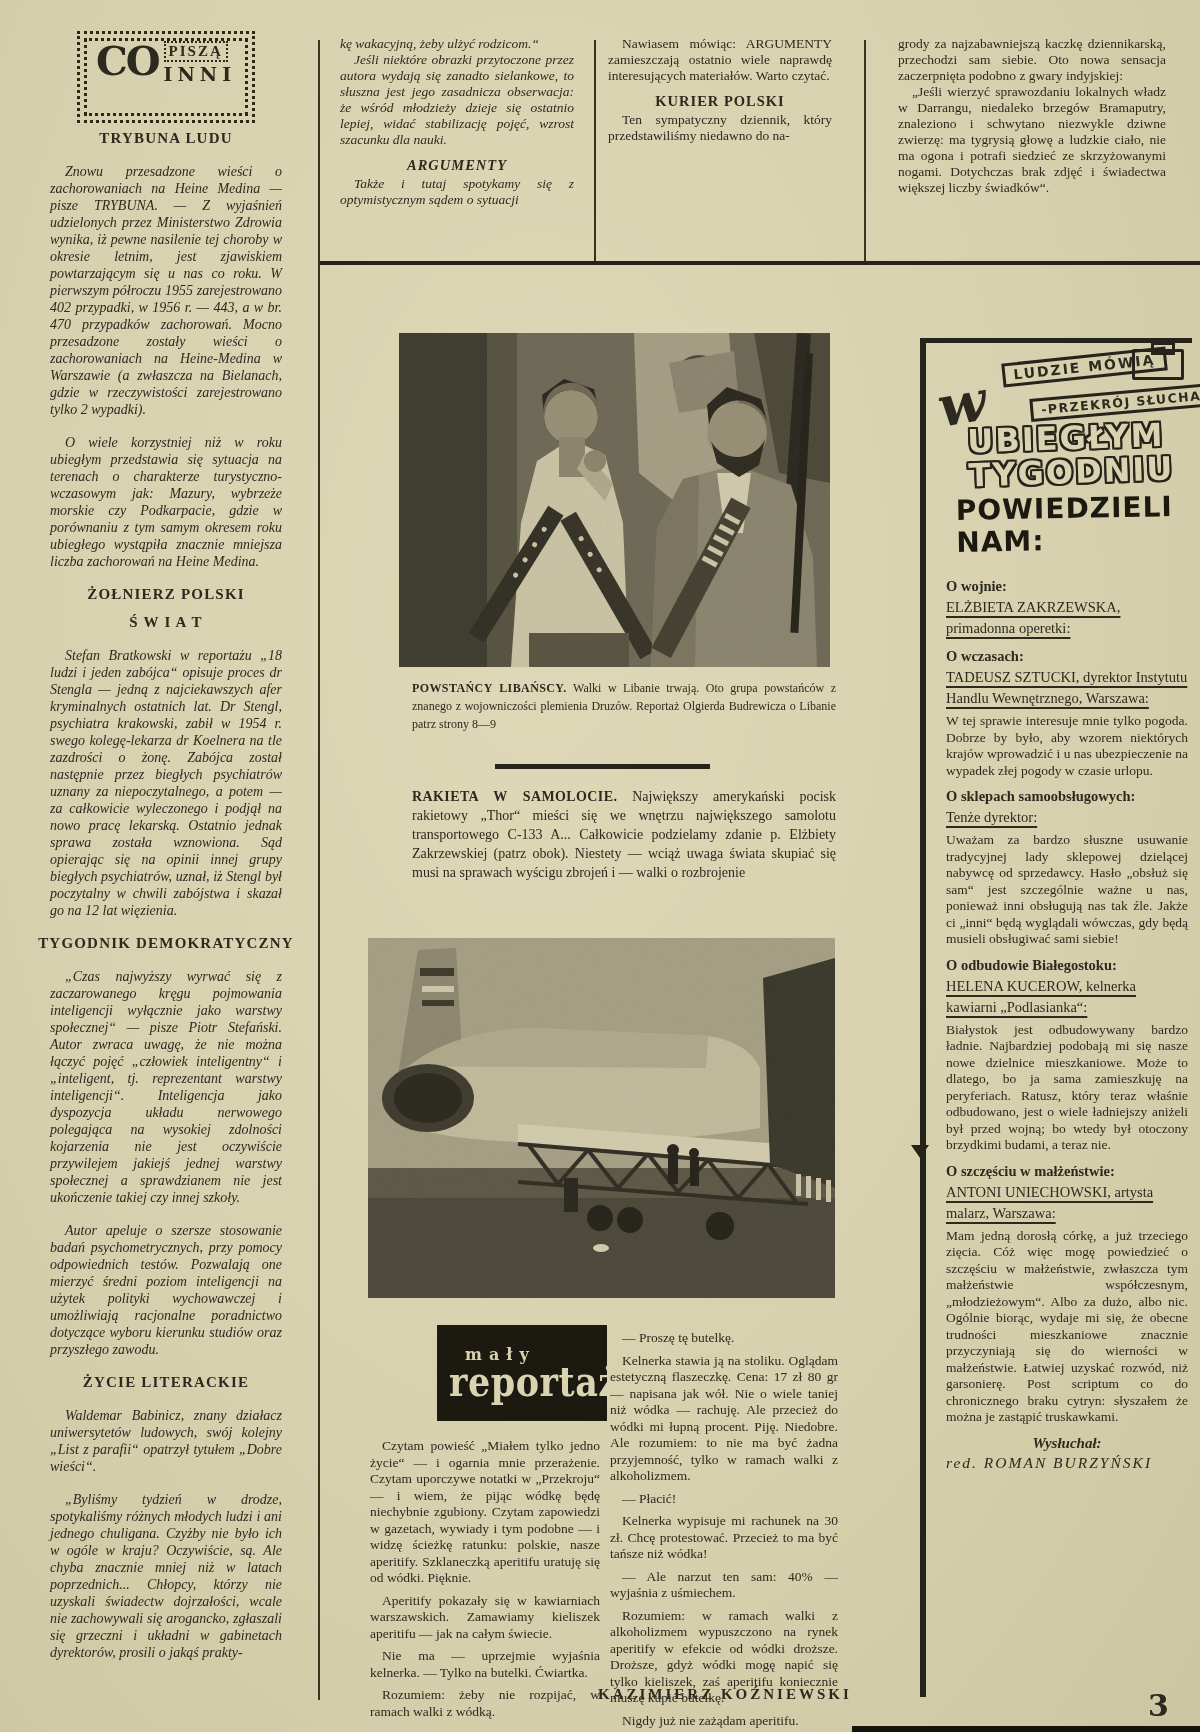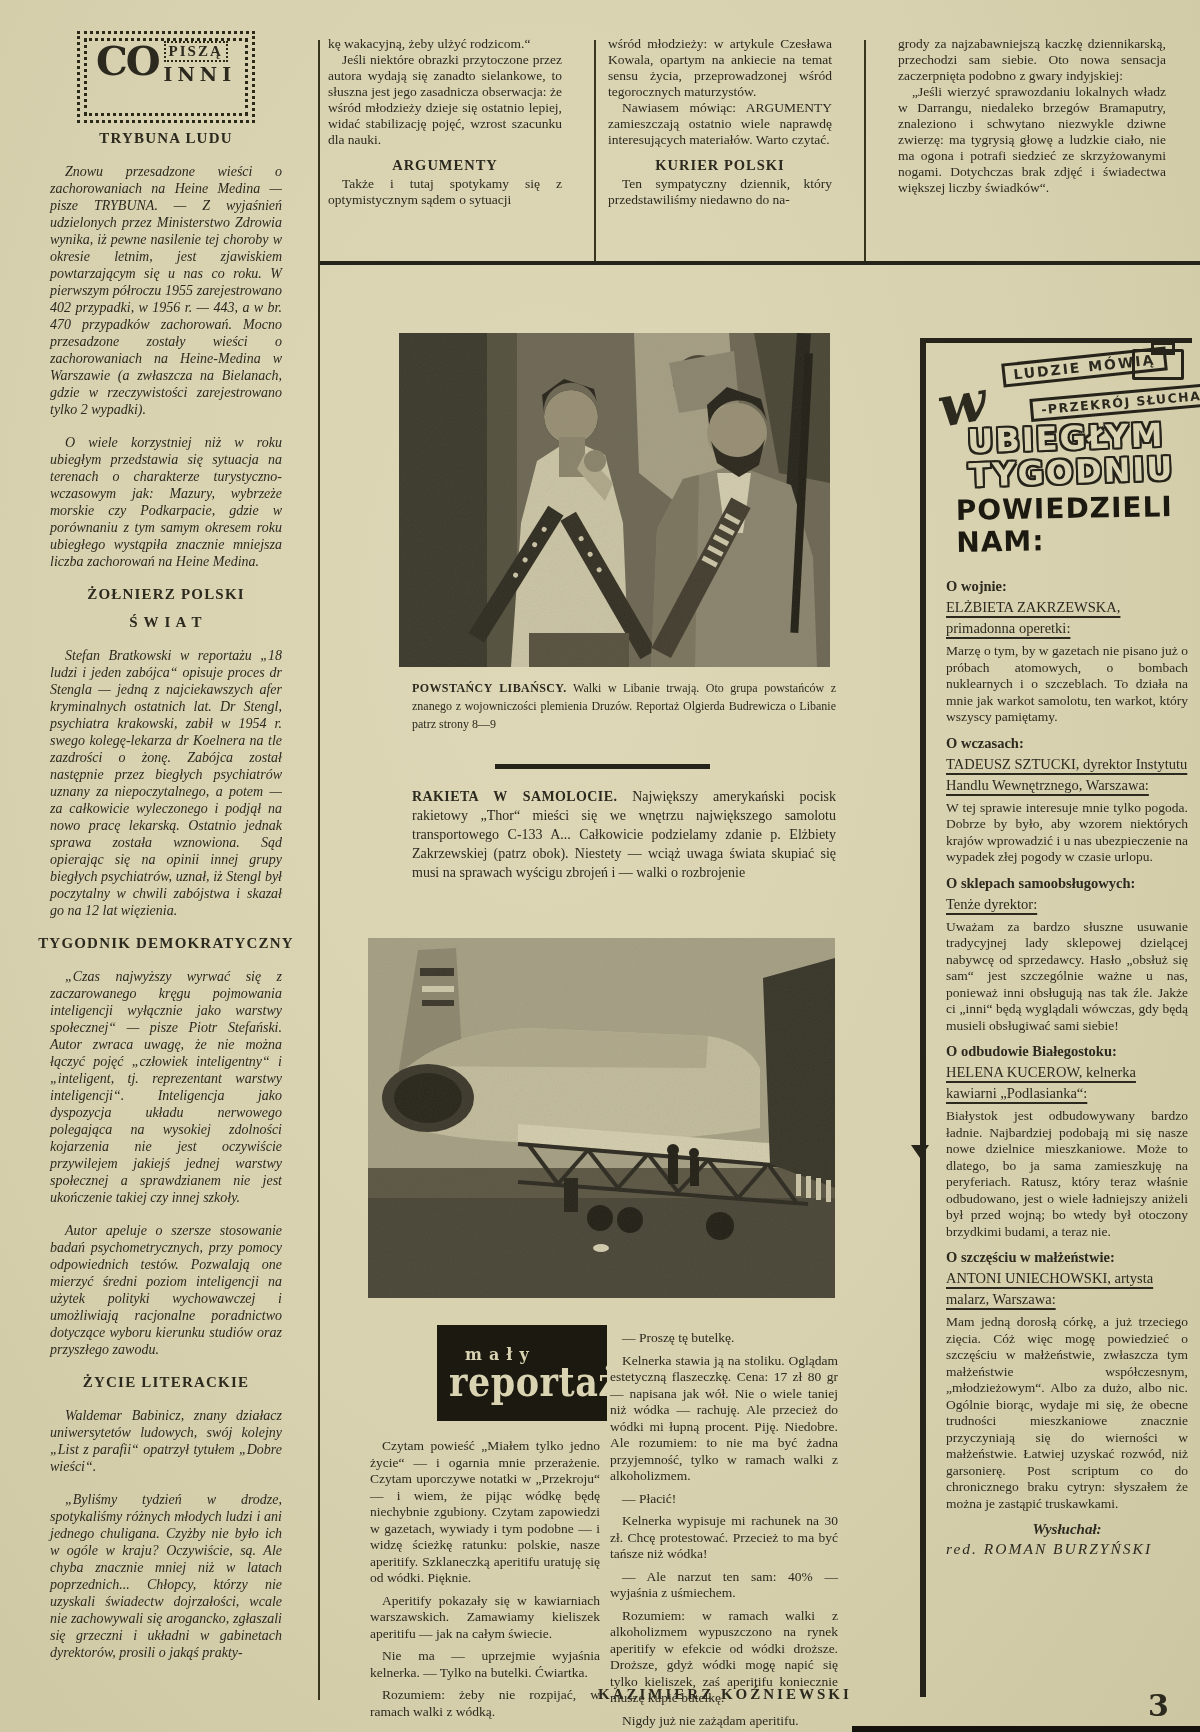--- a/index.html
+++ b/index.html
@@ -27,21 +27,21 @@
     border:3px dotted #2a2816;outline:3px dotted #2a2816;outline-offset:4px;
     display:flex;align-items:flex-start;justify-content:center;gap:5px;
   }
   #logo .co{font-family:"DejaVu Serif",serif;font-size:40px;font-weight:bold;letter-spacing:-2px;line-height:1;}
   #logo .logo-right{display:flex;flex-direction:column;align-items:flex-start;line-height:1;}
   #logo .pisza{font-size:15px;font-weight:bold;letter-spacing:2px;border:2px dotted #2a2816;padding:1px 3px;}
   #logo .inni{font-size:19px;font-weight:bold;letter-spacing:5px;margin-top:3px;font-family:"DejaVu Serif",serif;}
 
   
   .topcol{position:absolute;top:36px;font-size:13.5px;line-height:16px;text-align:justify;}
-  #col2{left:328px;width:234px;}
+  #col2{left:340px;width:234px;font-style:italic;}
   #col3{left:608px;width:224px;}
   #col4{left:898px;width:268px;}
   .topcol p{margin:0;text-indent:14px;}
   .topcol p.noindent{text-indent:0;}
   .strip-heading{font-weight:bold;text-align:center;font-size:14.5px;letter-spacing:1px;margin:9px 0 3px;}
 
   
   .photo{position:absolute;display:block;}
   #photo1{left:399px;top:333px;}
   #photo2{left:368px;top:938px;}
@@ -128,21 +128,20 @@
   </div>
 
   <div class="topcol" id="col2">
     <p class="noindent">kę wakacyjną, żeby ulżyć rodzicom.“</p>
     <p>Jeśli niektóre obrazki przytoczone przez autora wydają się zanadto sielankowe, to słuszna jest jego zasadnicza obserwacja: że wśród młodzieży dzieje się ostatnio lepiej, widać stabilizację pojęć, wzrost szacunku dla nauki.</p>
     <div class="strip-heading">ARGUMENTY</div>
     <p>Także i tutaj spotykamy się z optymistycznym sądem o sytuacji</p>
   </div>
 
   <div class="topcol" id="col3">
-    <p class="noindent">wśród młodzieży: w artykule Czesława Kowala, opartym na ankiecie na temat sensu życia, przeprowadzonej wśród tegorocznych maturzystów.</p>
     <p>Nawiasem mówiąc: ARGUMENTY zamieszczają ostatnio wiele naprawdę interesujących materiałów. Warto czytać.</p>
     <div class="strip-heading">KURIER POLSKI</div>
     <p>Ten sympatyczny dziennik, który przedstawiliśmy niedawno do na-</p>
   </div>
 
   <div class="topcol" id="col4">
     <p class="noindent">grody za najzabawniejszą kaczkę dziennikarską, przechodzi sam siebie. Oto nowa sensacja zaczerpnięta podobno z gwary indyjskiej:</p>
     <p>„Jeśli wierzyć sprawozdaniu lokalnych władz w Darrangu, niedaleko brzegów Bramaputry, znaleziono i schwytano niezwykle dziwne zwierzę: ma tygrysią głowę a ludzkie ciało, nie ma ogona i potrafi siedzieć ze skrzyżowanymi nogami. Dotychczas brak zdjęć i świadectwa większej liczby świadków“.</p>
   </div>
 
@@ -303,21 +302,20 @@
         <div class="outline-line">TYGODNIU</div>
       </div>
       <div id="titles-solid">
         <div>POWIEDZIELI</div>
         <div>NAM:</div>
       </div>
     </div>
 
     <div class="box-topic">O wojnie:</div>
     <div class="box-speaker">ELŻBIETA ZAKRZEWSKA, primadonna operetki:</div>
-    <p class="box-text">Marzę o tym, by w gazetach nie pisano już o próbach atomowych, o bombach nuklearnych i o szczeblach. To działa na mnie jak warkot samolotu, ten warkot, który wszyscy pamiętamy.</p>
 
     <div class="box-topic">O wczasach:</div>
     <div class="box-speaker">TADEUSZ SZTUCKI, dyrektor Instytutu Handlu Wewnętrznego, Warszawa:</div>
     <p class="box-text">W tej sprawie interesuje mnie tylko pogoda. Dobrze by było, aby wzorem niektórych krajów wprowadzić i u nas ubezpieczenie na wypadek złej pogody w czasie urlopu.</p>
 
     <div class="box-topic">O sklepach samoobsługowych:</div>
     <div class="box-speaker">Tenże dyrektor:</div>
     <p class="box-text">Uważam za bardzo słuszne usuwanie tradycyjnej lady sklepowej dzielącej nabywcę od sprzedawcy. Hasło „obsłuż się sam“ jest szczególnie ważne u nas, ponieważ inni obsługują nas tak źle. Jakże ci „inni“ będą wyglądali wówczas, gdy będą musieli obsługiwać sami siebie!</p>
 
     <div class="box-topic">O odbudowie Białegostoku:</div>

